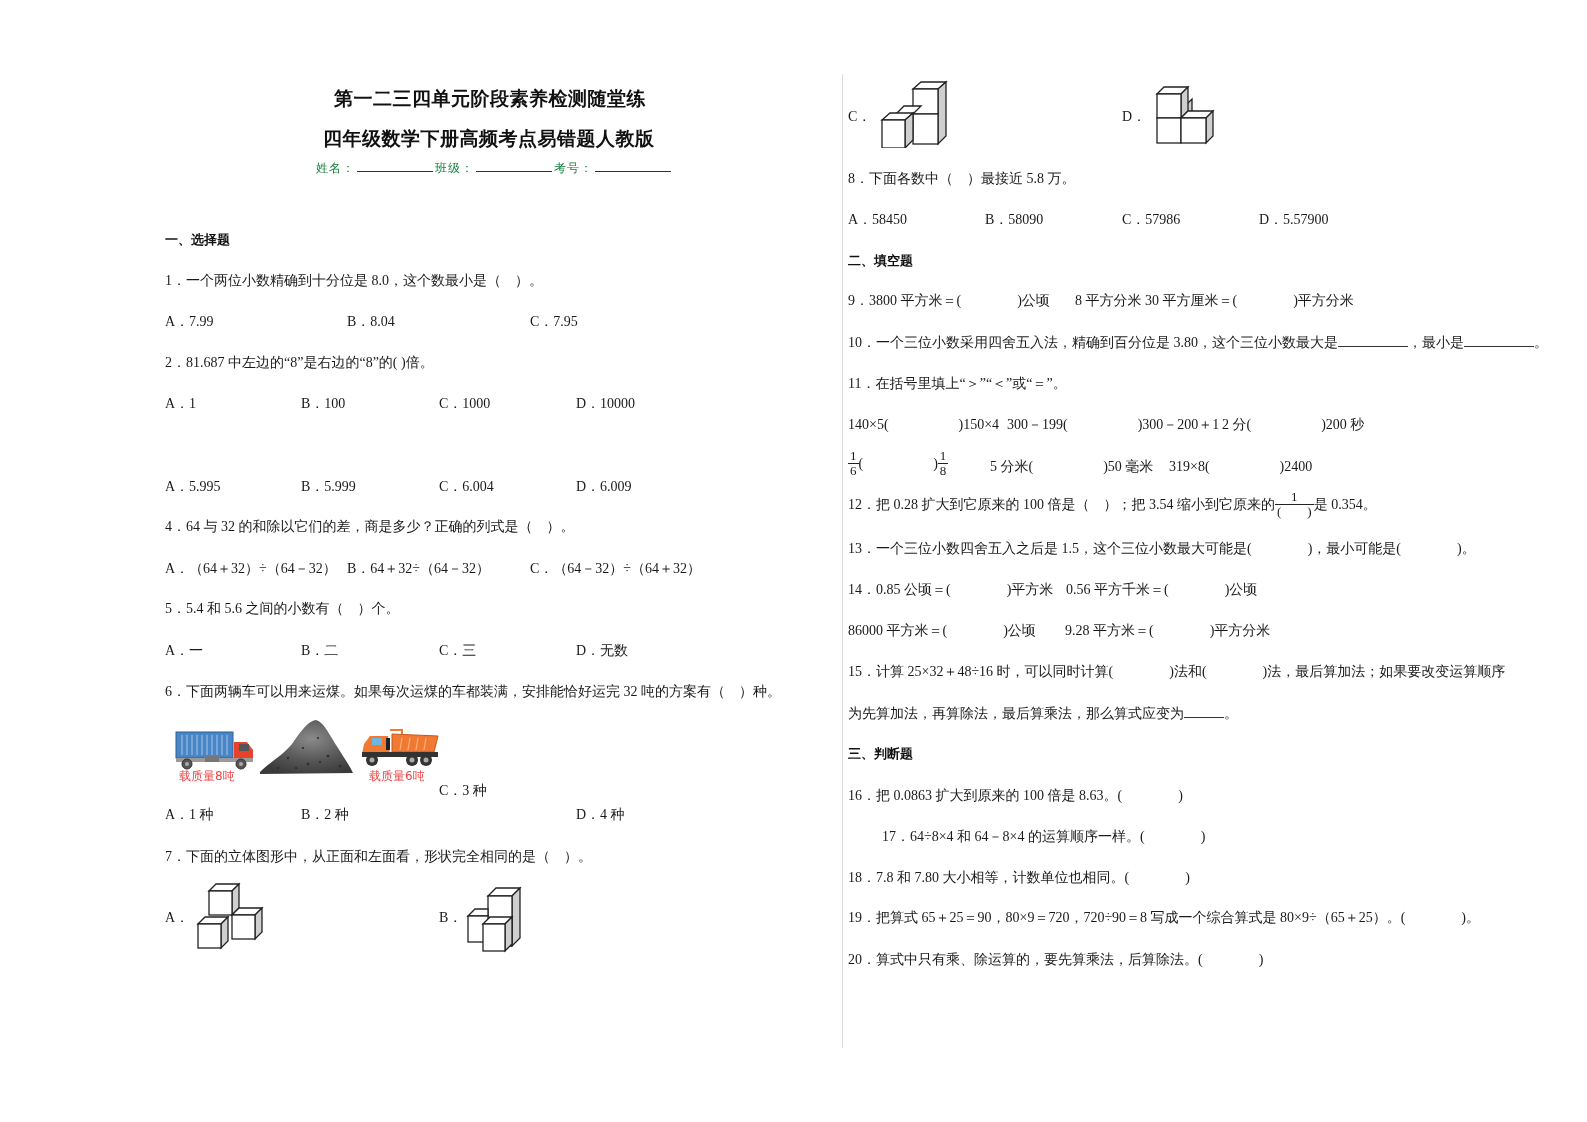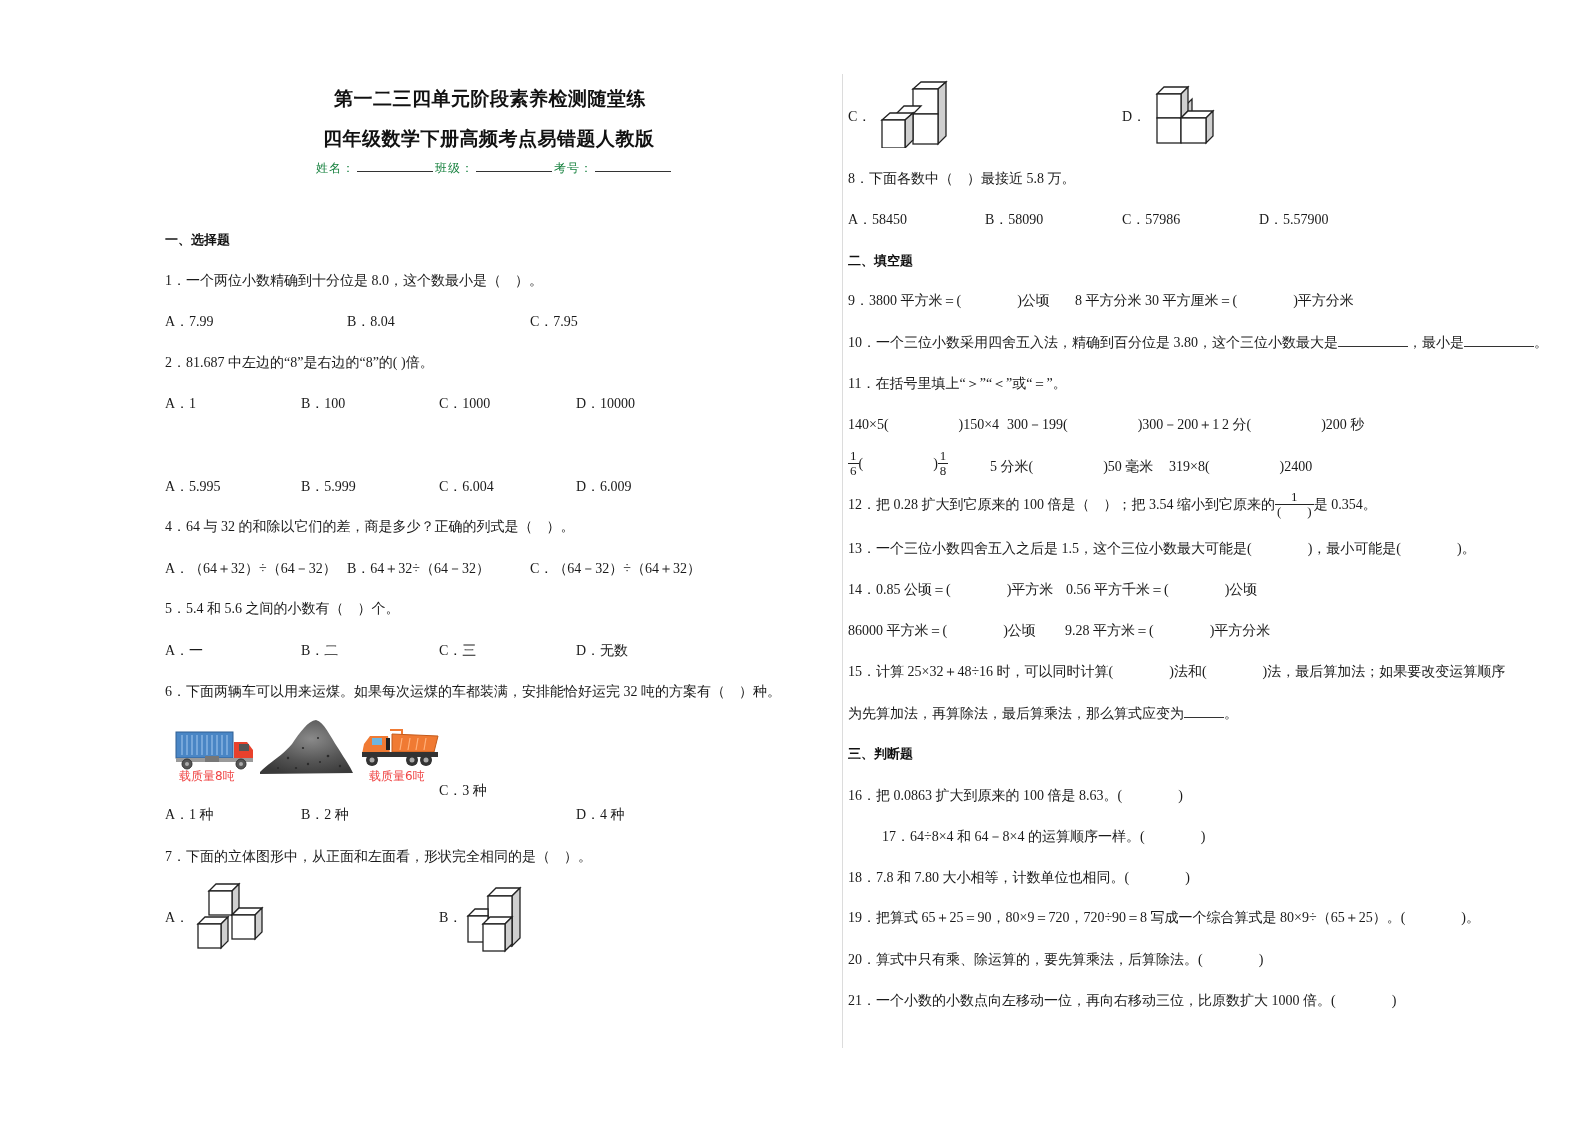--- a/index.html
+++ b/index.html
@@ -269,15 +269,14 @@
     <span>为先算加法，再算除法，最后算乘法，那么算式应变为</span><span class="uline" style="width:40px;"></span><span>。</span>
   </div>
 
   <div class="abs section" style="left:848px; top:745px;">三、判断题</div>
 
   <div class="abs q" style="left:848px; top:787px;">16．把 0.0863 扩大到原来的 100 倍是 8.63。(　　　　)</div>
   <div class="abs q" style="left:848px; top:828px;margin-left:34px;">17．64÷8×4 和 64－8×4 的运算顺序一样。(　　　　)</div>
   <div class="abs q" style="left:848px; top:869px;">18．7.8 和 7.80 大小相等，计数单位也相同。(　　　　)</div>
   <div class="abs q" style="left:848px; top:909px;">19．把算式 65＋25＝90，80×9＝720，720÷90＝8 写成一个综合算式是 80×9÷（65＋25）。(　　　　)。</div>
   <div class="abs q" style="left:848px; top:951px;">20．算式中只有乘、除运算的，要先算乘法，后算除法。(　　　　)</div>
-  <div class="abs q" style="left:848px; top:992px;">21．一个小数的小数点向左移动一位，再向右移动三位，比原数扩大 1000 倍。(　　　　)</div>
 
 </div>
 
 </body></html>

